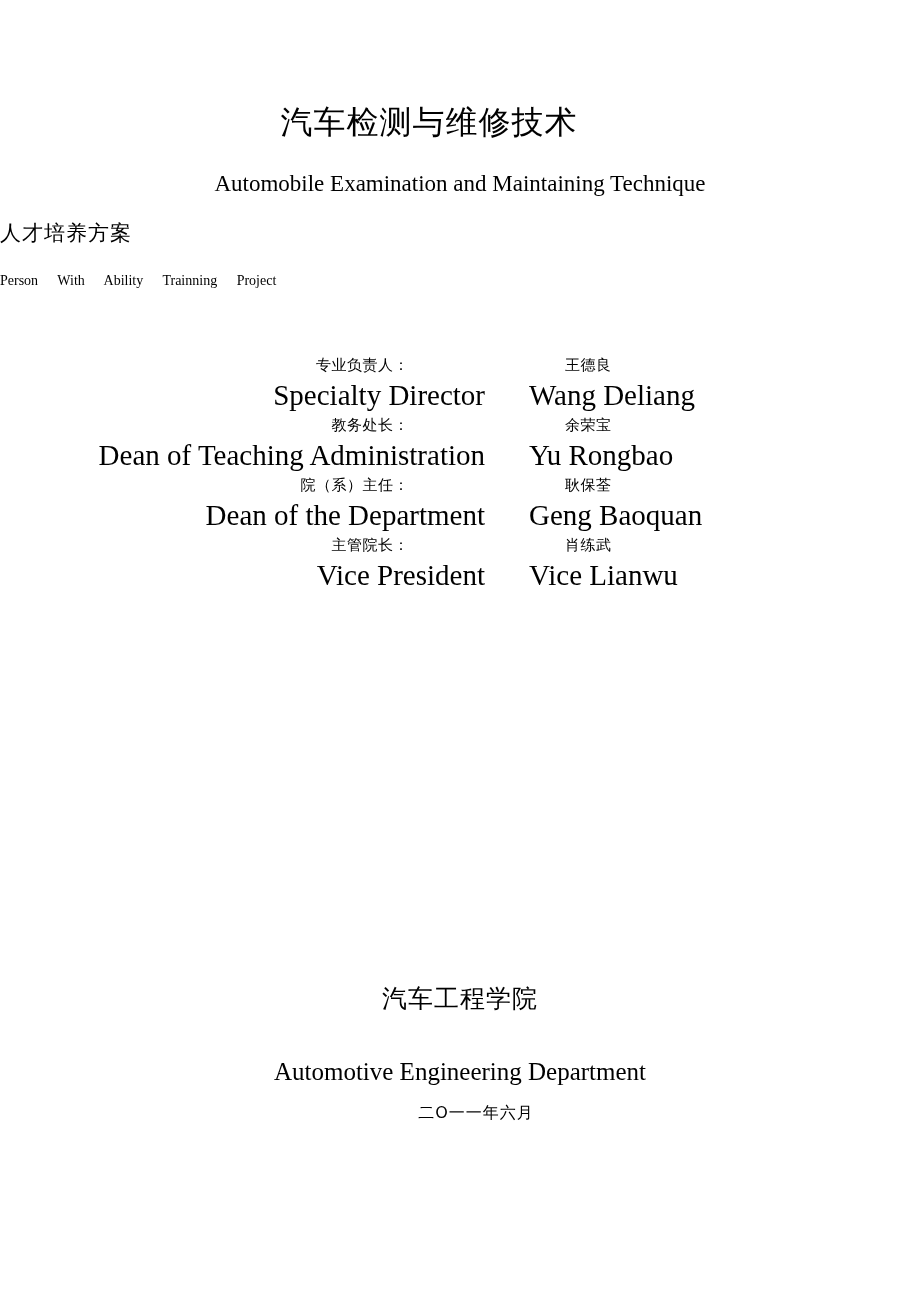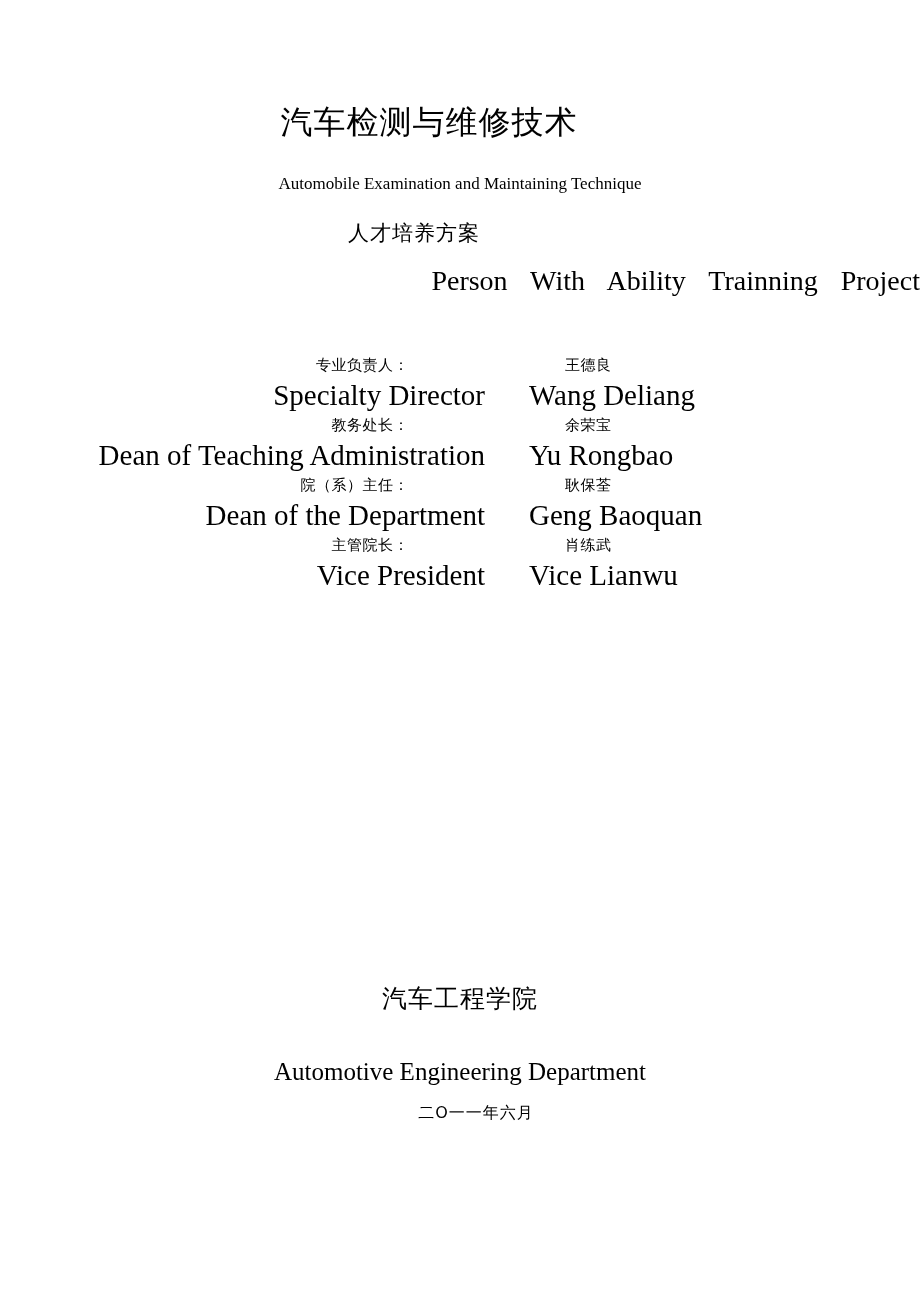--- a/index.html
+++ b/index.html
@@ -35,42 +35,42 @@
     letter-spacing: 1px;
     font-weight: 400;
   }
   .title-en {
     position: absolute;
     top: 170px;
     left: 0;
     width: 920px;
     text-align: center;
     font-family: "Liberation Serif", serif;
-    font-size: 17px;
+    font-size: 23px;
     line-height: 28px;
   }
   .subtitle-cn {
     position: absolute;
     top: 218px;
-    left: 16px;
+    left: 0;
     width: 796px;
-    text-align: center;
+    text-align: left;
     font-family: "DejaVu Sans", "Liberation Sans", sans-serif;
     font-size: 21px;
     line-height: 30px;
     letter-spacing: 1px;
   }
   .subtitle-en {
     position: absolute;
     top: 266px;
     left: 0;
     width: 920px;
-    text-align: right;
-    font-family: "Liberation Serif", serif;
-    font-size: 28px;
+    text-align: left;
+    font-family: "Liberation Serif", serif;
+    font-size: 14px;
     line-height: 30px;
     word-spacing: 16px;
   }
 
   
   .sig-block {
     position: absolute;
     top: 352px;
     left: 0;
     width: 920px;

